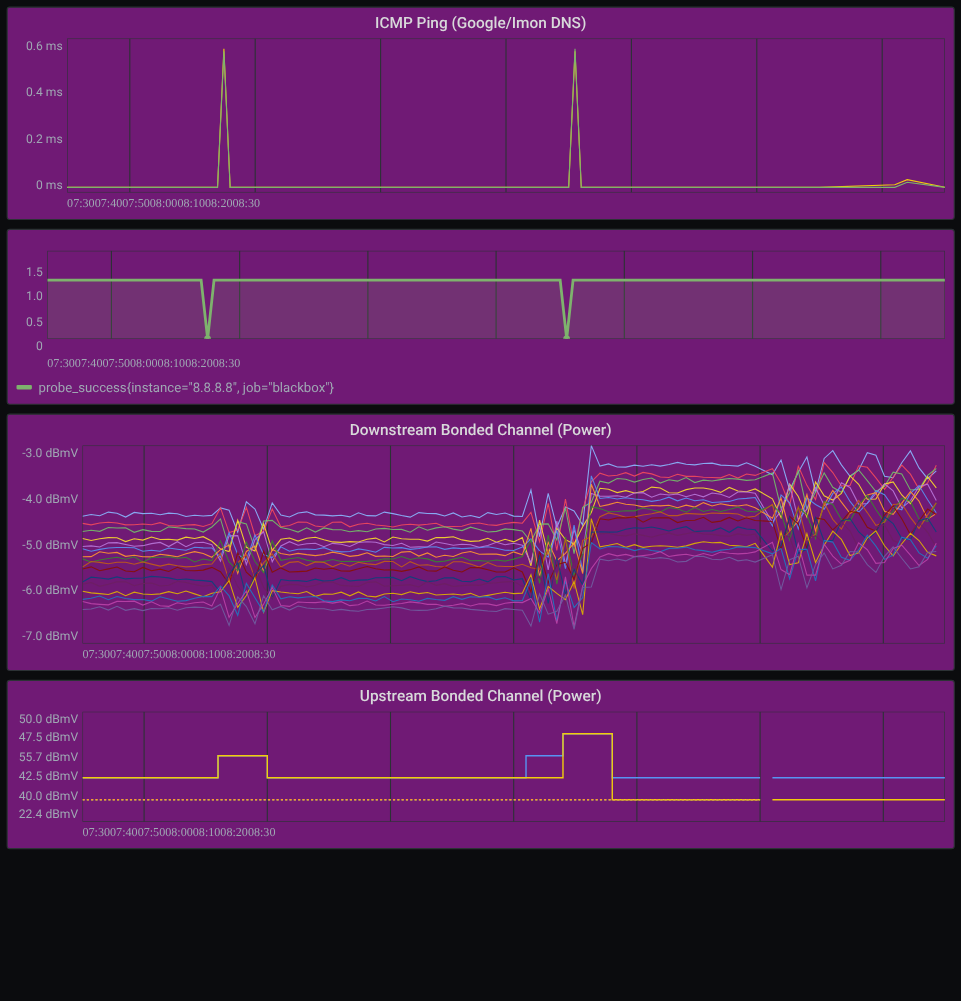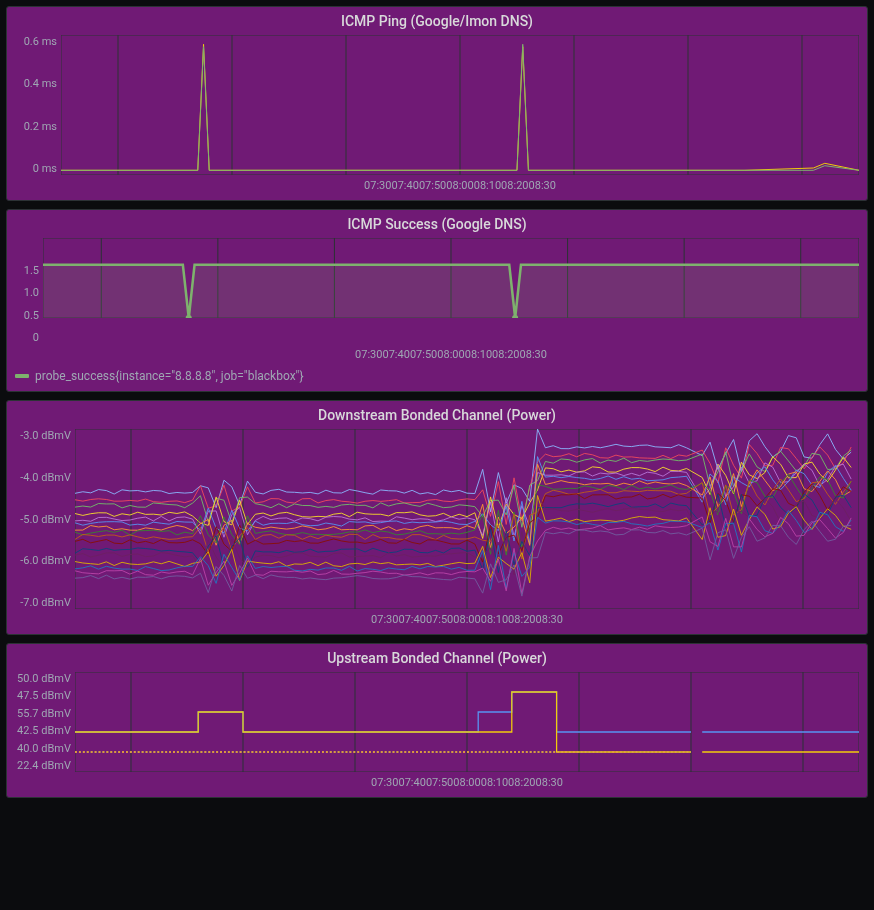--- a/index.html
+++ b/index.html
@@ -23,21 +23,21 @@
     font-weight: 500;
     color: #d8d9da;
     margin-bottom: 6px;
   }
   .chart-wrap {
     display: flex;
     flex-direction: column;
   }
   .chart-body {
     display: flex;
-    align-items: flex-start;
+    align-items: center;
   }
   .y-axis {
     display: flex;
     flex-direction: column;
     justify-content: space-between;
     font-size: 11px;
     color: #9fa7b3;
     text-align: right;
     padding-right: 4px;
     flex-shrink: 0;
@@ -48,21 +48,21 @@
     flex: 1;
     position: relative;
   }
   .x-axis {
     display: flex;
     font-size: 11px;
     color: #9fa7b3;
     margin-top: 4px;
   }
   .x-axis .spacer { flex-shrink: 0; }
-  .x-axis .ticks { flex:1; display:flex; justify-content:center; }
+  .x-axis .ticks { flex:1; display:flex; justify-content:flex-start;font-family:Liberation Serif, serif; }
   .legend {
     display:flex;
     align-items:center;
     font-size:12px;
     color:#9fa7b3;
     margin-top:8px;
     gap:6px;
   }
   .legend-swatch { width:14px; height:4px; border-radius:1px; }
   svg { display:block; width:100%; }
@@ -104,21 +104,20 @@
           <span>08:00</span>
           <span>08:10</span>
           <span>08:20</span>
           <span>08:30</span>
         </div>
     </div>
   </div>
 </div>
 
 <div class="panel">
-  <div class="panel-title">ICMP Success (Google DNS)</div>
   <div class="chart-wrap">
     <div class="chart-body">
       <div class="y-axis slim" id="yaxis2" style="height:80px;">
           <span>1.5</span>
           <span>1.0</span>
           <span>0.5</span>
           <span>0</span>
         </div>
       <div class="plot">
         <svg id="svg2" viewBox="0 0 800 80" preserveAspectRatio="none" style="height:80px;">

